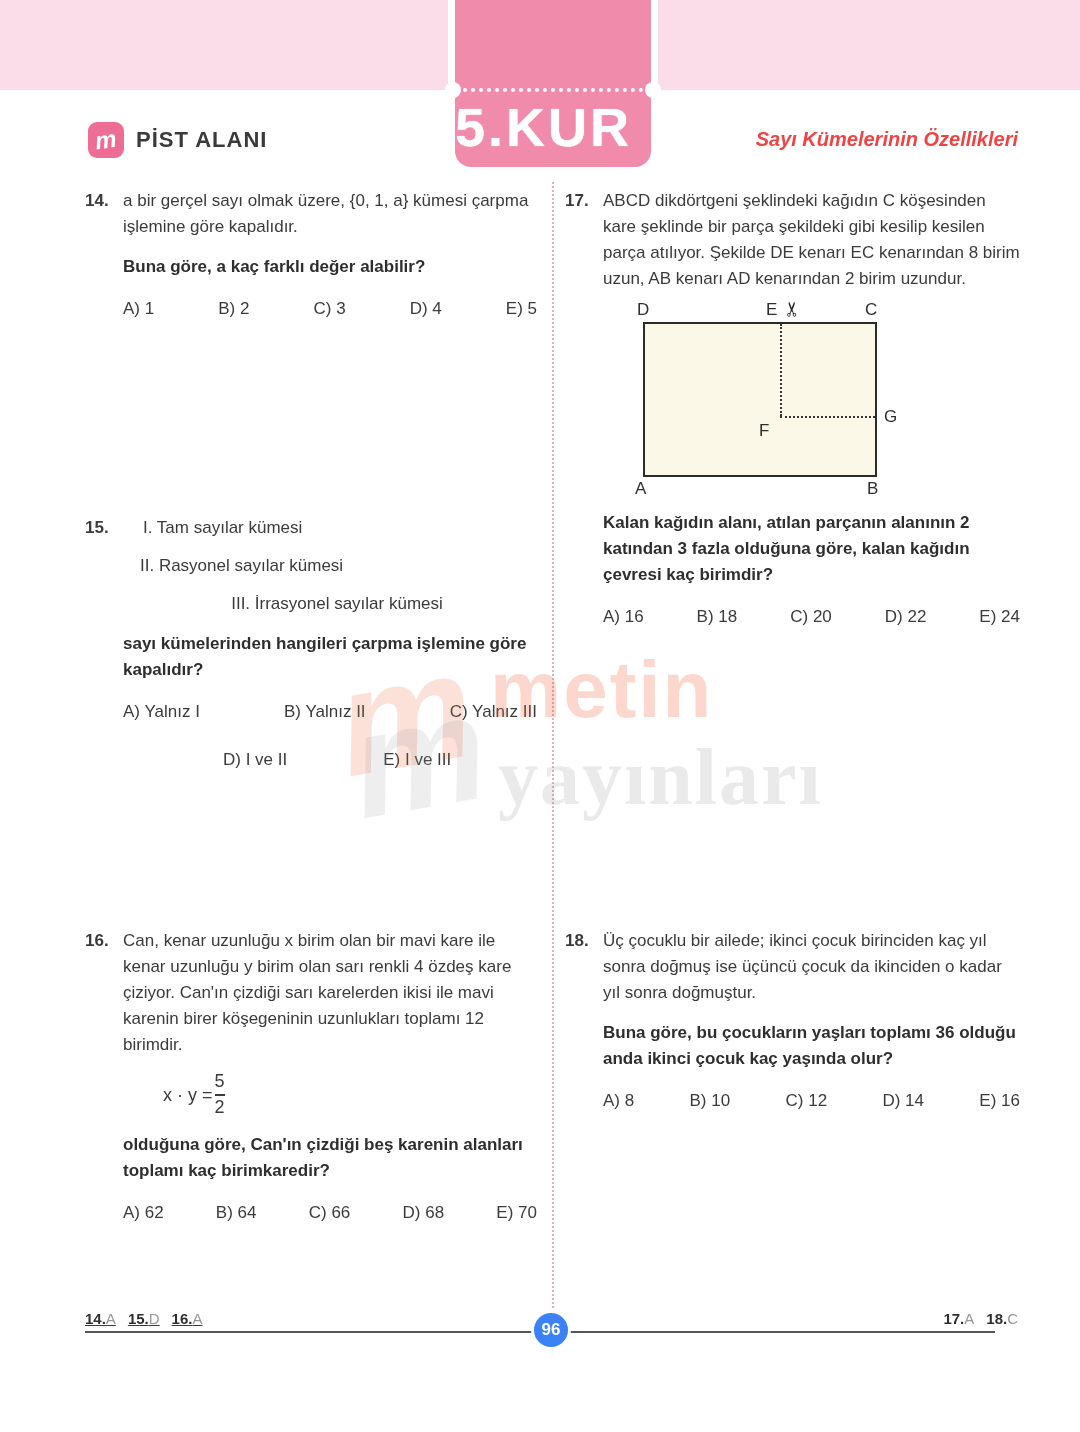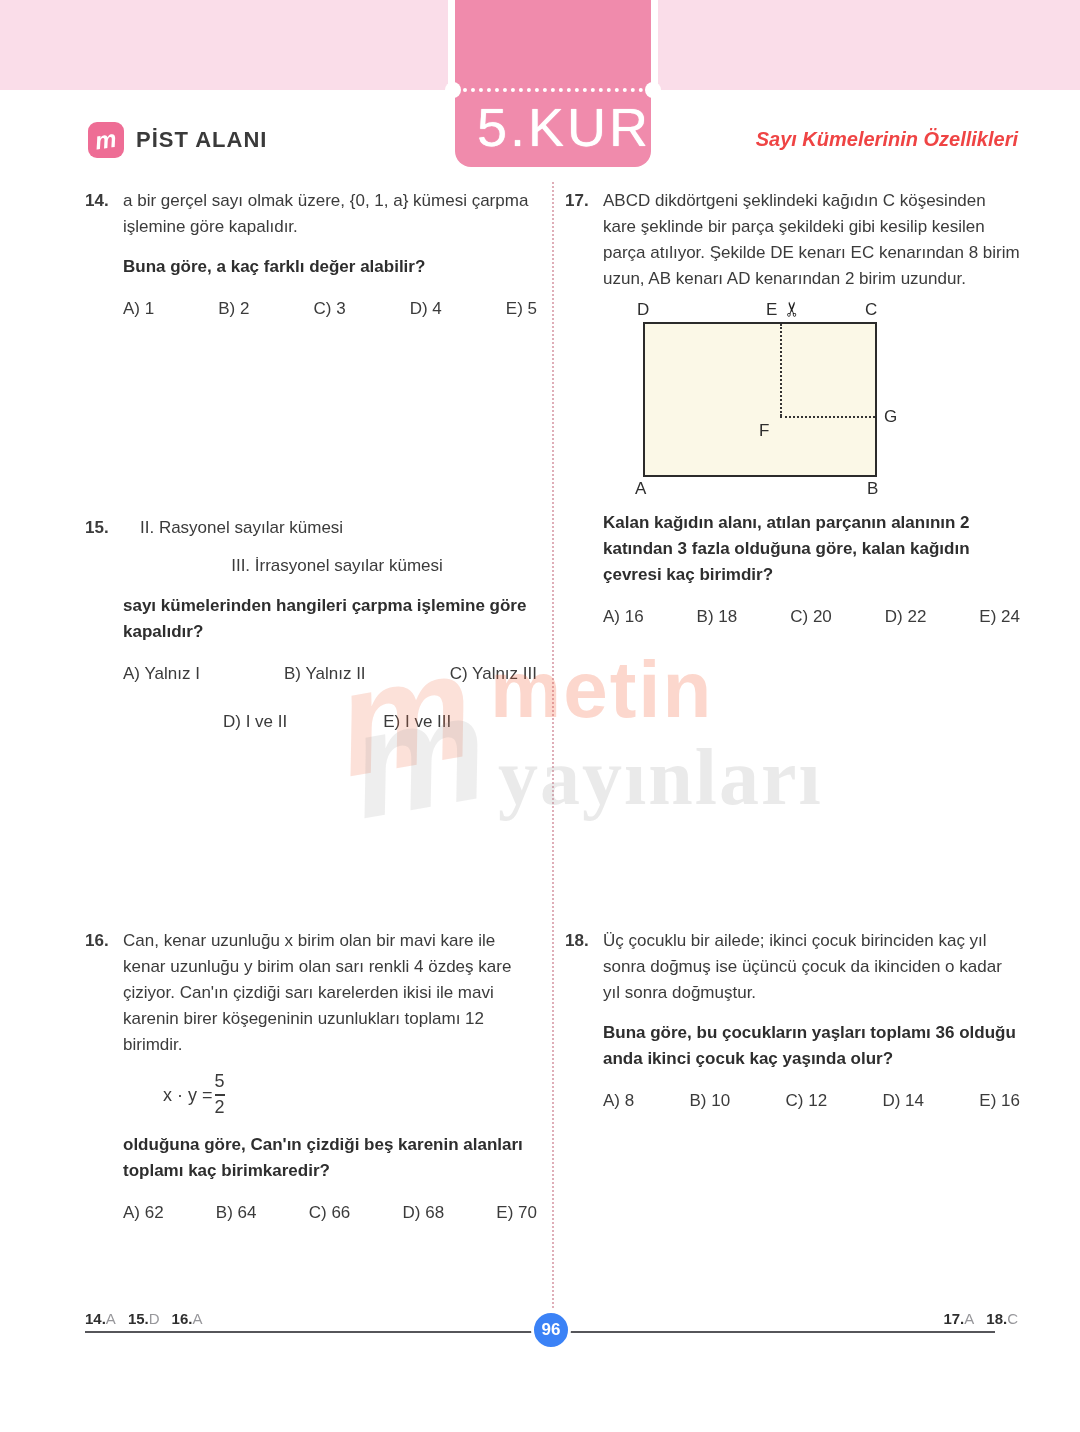--- a/index.html
+++ b/index.html
@@ -22,22 +22,22 @@
     box-shadow:0 0 0 7px #ffffff;
   }
   .ticket .perforation {
     position:absolute; left:8px; right:8px; top:88px;
     border-top:4px dotted #ffffff;
   }
   .ticket .notch { position:absolute; width:16px; height:16px; border-radius:50%; background:#ffffff; top:82px; }
   .ticket .notch.left { left:-10px; }
   .ticket .notch.right { right:-10px; }
   .kur-label {
-    position:absolute; left:0; right:0; top:96px; text-align:right;
-    font-size:54px; font-weight:400; color:#ffffff; letter-spacing:3px;
+    position:absolute; left:0; right:0; top:96px; text-align:left;
+    font-size:54px; font-weight:700; color:#ffffff; letter-spacing:3px;
     text-shadow:0 0 1px #ffffff;
   }
 
   
   .brand-row { position:absolute; left:88px; top:122px; display:flex; align-items:center; gap:12px; }
   .brand-logo {
     width:36px; height:36px; background:#ee6d95; border-radius:9px;
     display:flex; align-items:center; justify-content:center;
     color:#ffffff; font-weight:800; font-style:italic; font-size:24px;
     transform:none;
@@ -117,21 +117,21 @@
   }
   .wm-word2 {
     position:absolute; left:160px; top:84px; font-size:80px; font-weight:800; letter-spacing:2px;
     color:rgba(160,160,160,0.22);
     font-family:Liberation Serif, serif;
   }
 
   
   .footer-line { position:absolute; left:85px; right:85px; top:1331px; border-top:2px solid #56565a; }
   .answer-key { position:absolute; top:1310px; font-size:15px; display:flex; gap:12px; }
-  .answer-key.left { left:85px; }
+  .answer-key.left { left:85px;text-decoration:underline; }
   .answer-key.right { right:62px; }
   .ak-pair { white-space:nowrap; }
   .ak-num { font-weight:700; color:#2f2f2f; }
   .ak-ans { color:#97979b; font-weight:400; }
   .page-circle {
     position:absolute; left:531px; top:1310px; width:40px; height:40px; border-radius:50%;
     background:#3b82f6; border:3px solid #ffffff;
     display:flex; align-items:center; justify-content:center;
     color:#ffffff; font-size:17px;font-weight:bold;
   }
@@ -170,20 +170,21 @@
         <span class="opt">C) 3</span>
         <span class="opt">D) 4</span>
         <span class="opt">E) 5</span>
       </div>
     </div>
   </div>
 
   <div class="q" id="q15">
     <div class="qnum">15.</div>
     <div class="qbody">
+      <p class="list-item">I. Tam sayılar kümesi</p>
       <p class="list-item li2">II. Rasyonel sayılar kümesi</p>
       <p class="list-item li3">III. İrrasyonel sayılar kümesi</p>
       <p class="q-stem">sayı kümelerinden hangileri çarpma işlemine göre kapalıdır?</p>
       <div class="opt-row">
         <span class="opt">A) Yalnız I</span>
         <span class="opt">B) Yalnız II</span>
         <span class="opt">C) Yalnız III</span>
       </div>
       <div class="opt-row indent2">
         <span class="opt">D) I ve II</span>

